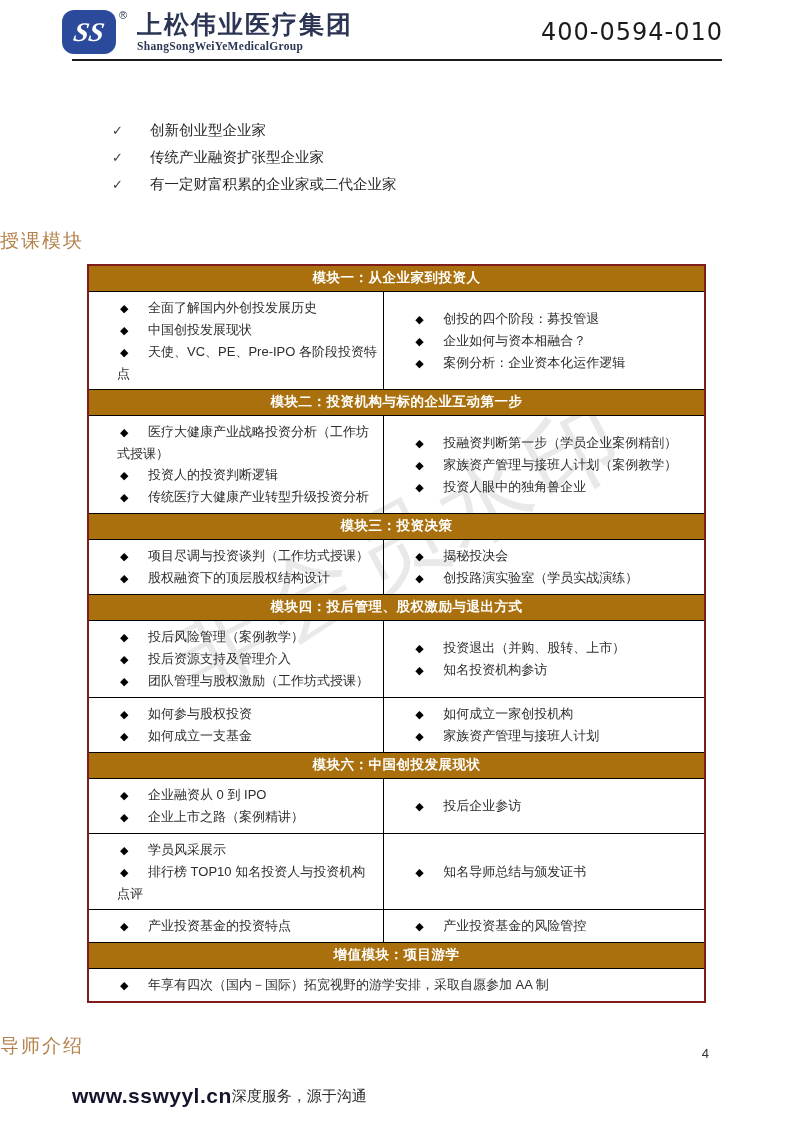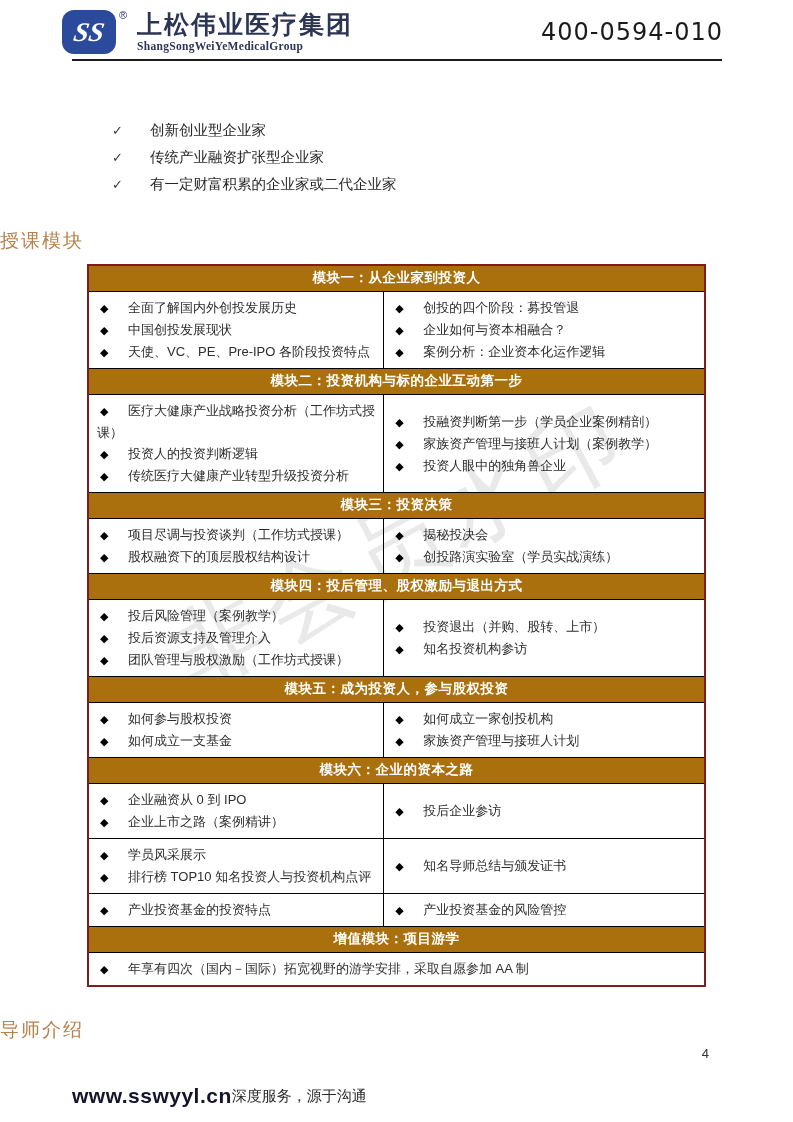--- a/index.html
+++ b/index.html
@@ -143,20 +143,21 @@
     padding: 5px 0;
     background: transparent;
   }
   td.lcol { width: 298px; }
   td.rcol { width: 324px; }
   .ci {
     line-height: 21px;
     font-size: 13px;
     color: #2d2d2d;
     padding: 0 6px 0 8px;
+    margin-left: 20px;
   }
   .blt {
     display: inline-block;
     width: 13px;
     font-size: 11px;
     color: #000;
     margin: 0 15px 0 3px;
   }
 
   
@@ -273,34 +274,31 @@
               <div class="ci"><span class="blt">◆</span><span>投后风险管理（案例教学）</span></div>
               <div class="ci"><span class="blt">◆</span><span>投后资源支持及管理介入</span></div>
               <div class="ci"><span class="blt">◆</span><span>团队管理与股权激励（工作坊式授课）</span></div>
             </td>
             <td class="rcol">
               <div class="ci"><span class="blt">◆</span><span>投资退出（并购、股转、上市）</span></div>
               <div class="ci"><span class="blt">◆</span><span>知名投资机构参访</span></div>
             </td>
           </tr>
           <tr>
-            <th colspan="2">模块五：成为投资人，参与股权投资</th>
-          </tr>
-          <tr>
             <td class="lcol">
               <div class="ci"><span class="blt">◆</span><span>如何参与股权投资</span></div>
               <div class="ci"><span class="blt">◆</span><span>如何成立一支基金</span></div>
             </td>
             <td class="rcol">
               <div class="ci"><span class="blt">◆</span><span>如何成立一家创投机构</span></div>
               <div class="ci"><span class="blt">◆</span><span>家族资产管理与接班人计划</span></div>
             </td>
           </tr>
           <tr>
-            <th colspan="2">模块六：企业的资本之路</th>
+            <th colspan="2">模块六：中国创投发展现状</th>
           </tr>
           <tr>
             <td class="lcol">
               <div class="ci"><span class="blt">◆</span><span>企业融资从 0 到 IPO</span></div>
               <div class="ci"><span class="blt">◆</span><span>企业上市之路（案例精讲）</span></div>
             </td>
             <td class="rcol">
               <div class="ci"><span class="blt">◆</span><span>投后企业参访</span></div>
             </td>
           </tr>

